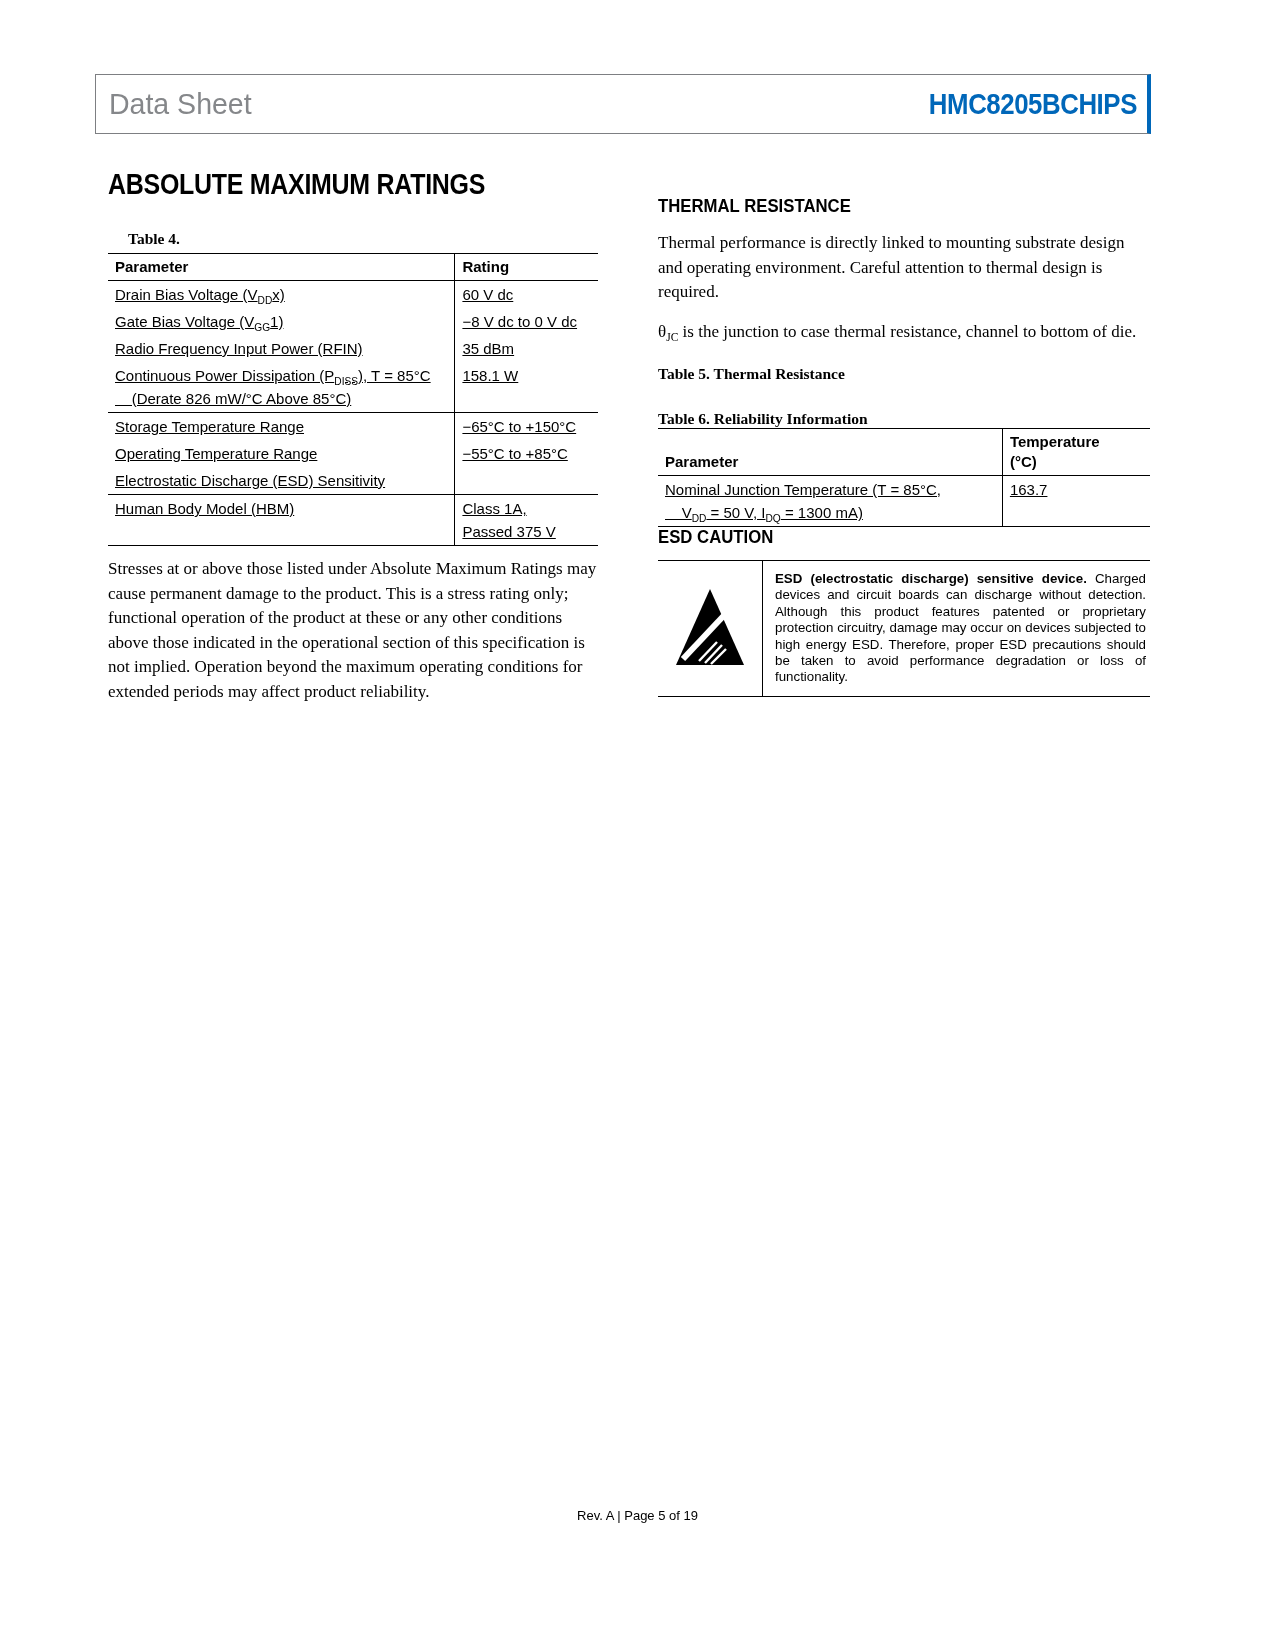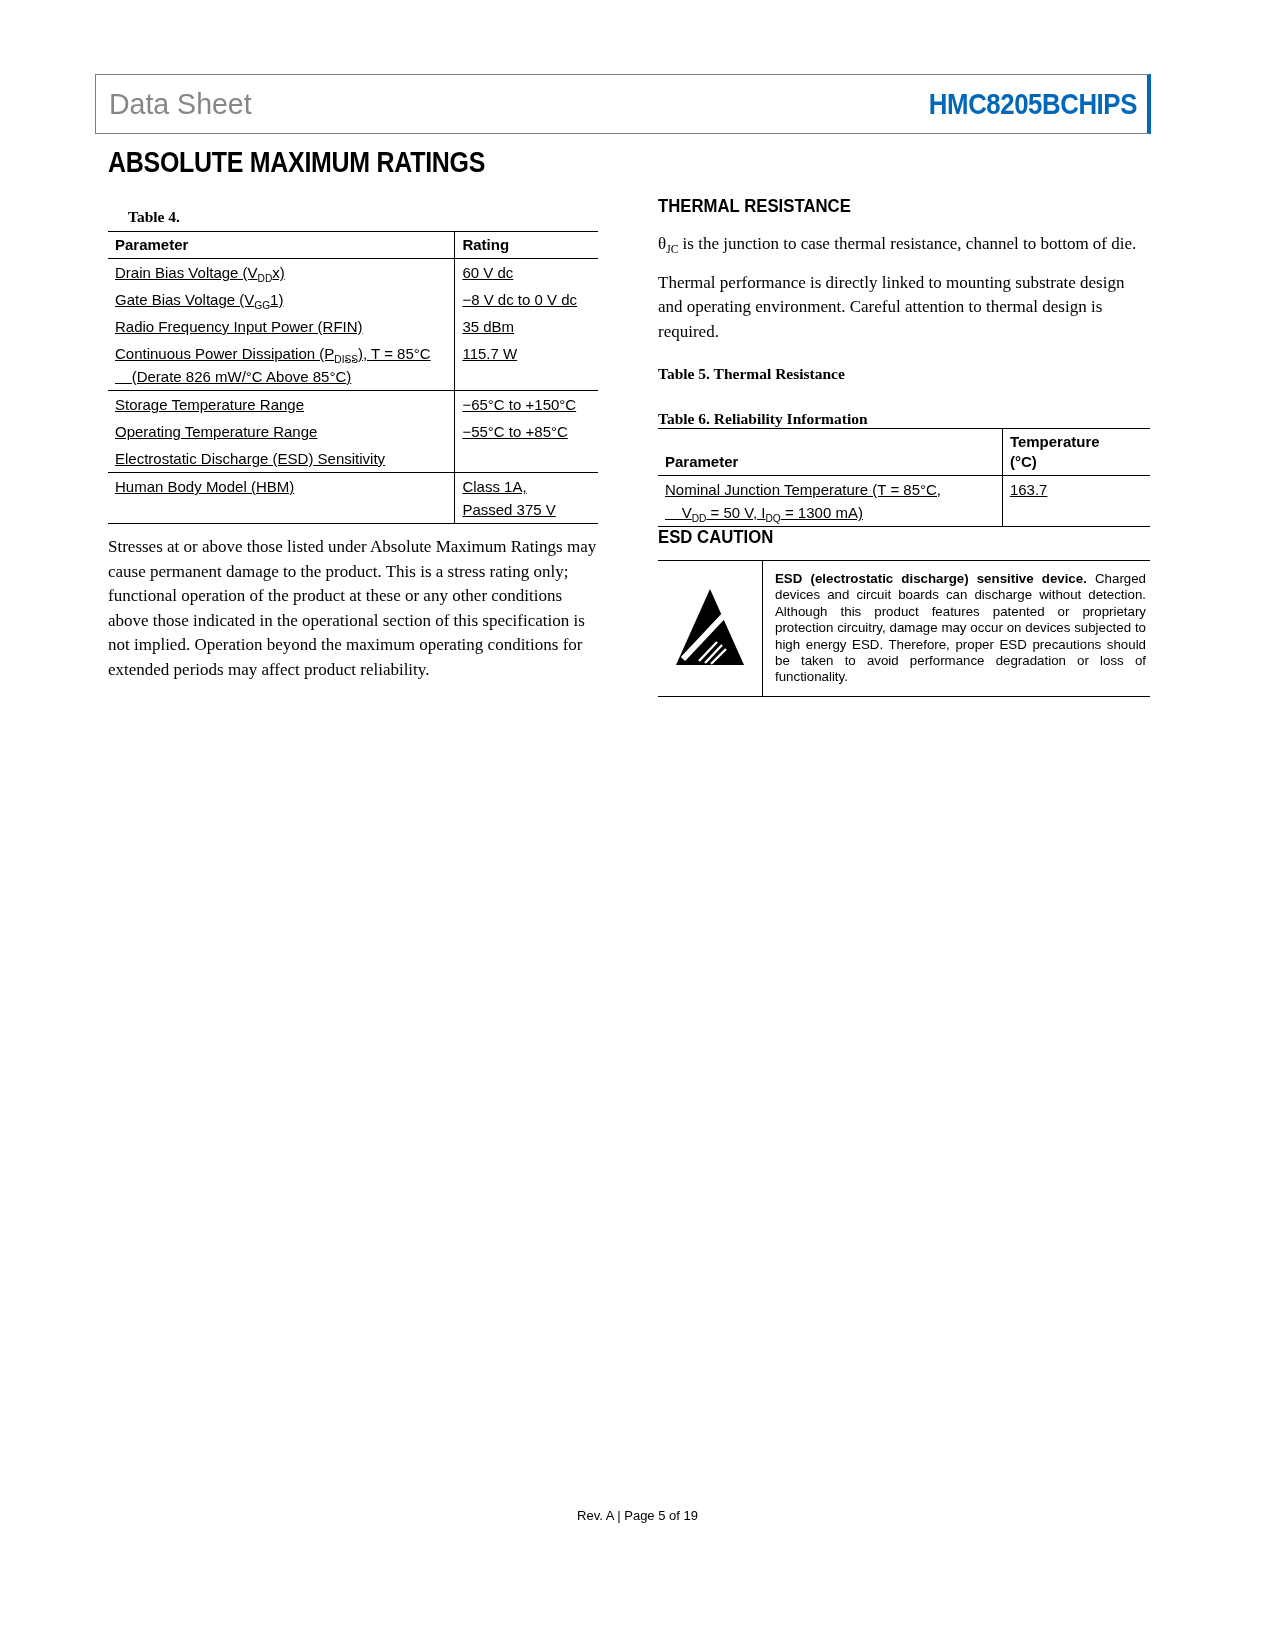--- a/index.html
+++ b/index.html
@@ -13,21 +13,21 @@
   .header-box {
     position: absolute; left: 95px; top: 74px; width: 1056px; height: 60px;
     border: 1px solid #7d7f82; border-right: 4px solid #0067b9;
     display: flex; align-items: center; justify-content: space-between;
     padding: 0 10px 0 13px; box-sizing: border-box;
   }
   .doc-type { font-size: 30px; color: #85878a; transform: scaleX(0.95); transform-origin: left center; white-space: nowrap; }
   .part-number { font-size: 30px; font-weight: 700; color: #0067b9; letter-spacing: -0.5px; transform: scaleX(0.86); transform-origin: right center; white-space: nowrap; }
 
   
-  .col-left  { position: absolute; left: 108px; top: 146px; width: 490px; }
+  .col-left  { position: absolute; left: 108px; top: 168px; width: 490px; }
   .col-right { position: absolute; left: 658px; top: 196px; width: 492px; }
 
   h1.sec-title {
     margin: 0; font-size: 29px; font-weight: 700; letter-spacing: -0.3px;
     transform: scaleX(0.86); transform-origin: left center; white-space: nowrap;
   }
   h2.sub-title {
     margin: 0; font-size: 18px; font-weight: 700;
     transform: scaleX(0.93); transform-origin: left center; white-space: nowrap;
   }
@@ -100,21 +100,21 @@
         <tr>
           <td>Gate Bias Voltage (V<sub>GG</sub>1)</td>
           <td>−8 V dc to 0 V dc</td>
         </tr>
         <tr>
           <td>Radio Frequency Input Power (RFIN)</td>
           <td>35 dBm</td>
         </tr>
         <tr>
           <td>Continuous Power Dissipation (P<sub>DISS</sub>), T = 85°C<br>&nbsp;&nbsp;&nbsp;&nbsp;(Derate 826 mW/°C Above 85°C)</td>
-          <td>115.7 W</td>
+          <td>158.1 W</td>
         </tr>
         <tr class="sep">
           <td>Storage Temperature Range</td>
           <td>−65°C to +150°C</td>
         </tr>
         <tr>
           <td>Operating Temperature Range</td>
           <td>−55°C to +85°C</td>
         </tr>
         <tr>
@@ -127,22 +127,22 @@
         </tr>
       </tbody>
     </table>
 
     <p class="serif note">Stresses at or above those listed under Absolute Maximum Ratings may cause permanent damage to the product. This is a stress rating only; functional operation of the product at these or any other conditions above those indicated in the operational section of this specification is not implied. Operation beyond the maximum operating conditions for extended periods may affect product reliability.</p>
   </section>
 
   <section class="col-right">
     <h2 class="sub-title">THERMAL RESISTANCE</h2>
 
+    <p class="serif para1">Thermal performance is directly linked to mounting substrate design and operating environment. Careful attention to thermal design is required.</p>
     <p class="serif para2">θ<sub>JC</sub> is the junction to case thermal resistance, channel to bottom of die.</p>
-    <p class="serif para1">Thermal performance is directly linked to mounting substrate design and operating environment. Careful attention to thermal design is required.</p>
 
     <div class="tcaption cap5">Table 5. Thermal Resistance</div>
 
     <div class="tcaption cap6">Table 6. Reliability Information</div>
     <table class="dtable">
       <colgroup>
           <col style="width:70%">
           <col style="width:30%">
         </colgroup>
       <thead>

